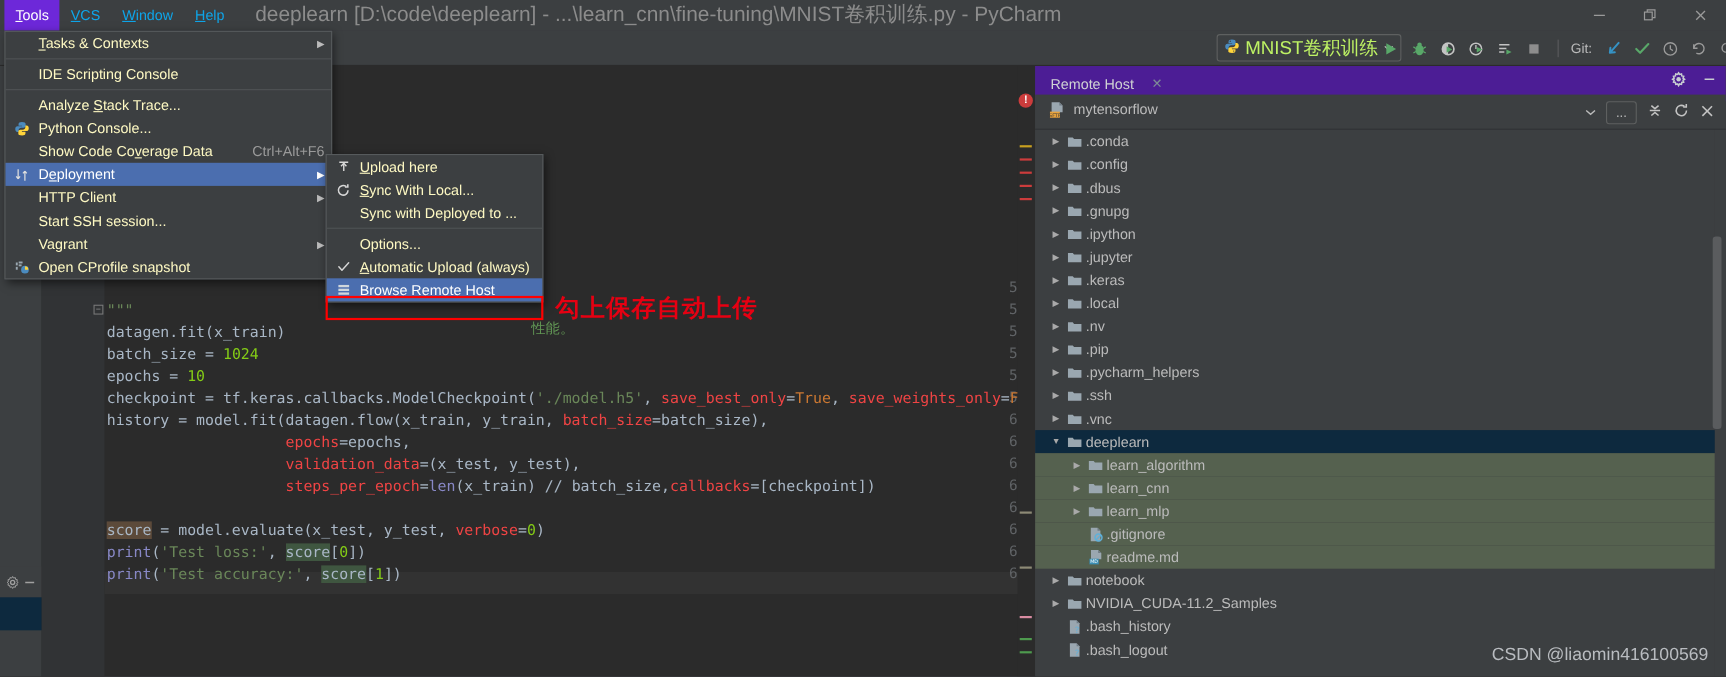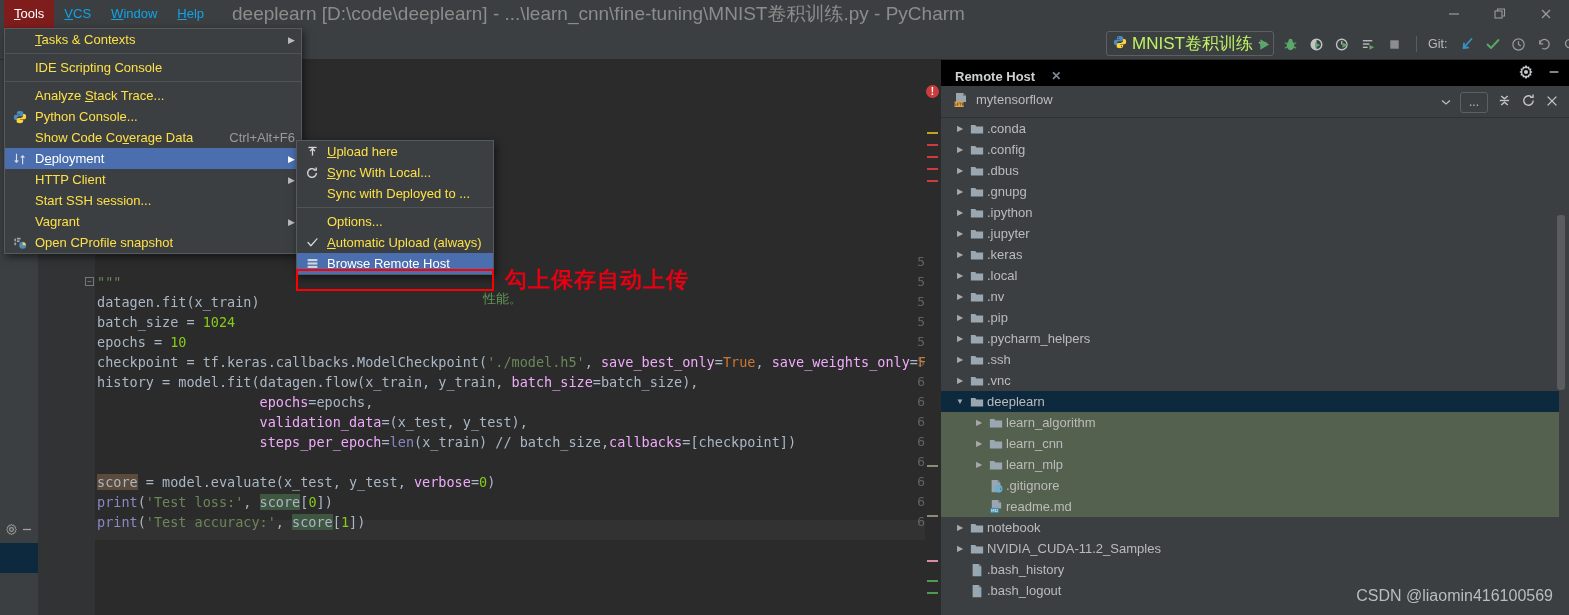--- a/index.html
+++ b/index.html
@@ -11,21 +11,21 @@
     color:#bbbbbb;
     -webkit-font-smoothing:antialiased;
   }
   #root{position:relative;width:1569px;height:615px;overflow:hidden;background:#3c3f41;}
 
   
   .titlebar{position:absolute;left:0;top:0;width:1569px;height:28px;background:#3c3f41;
             display:flex;align-items:center;}
   .menu-strip{display:flex;align-items:center;height:28px;padding-left:4px;}
   .menu-item{padding:4px 10px;font-size:13px;color:#0ea5e9;line-height:20px;cursor:default;}
-  .menu-item.active{background:#7f1d1d;color:#ffffff;}
+  .menu-item.active{background:#6d28d9;color:#ffffff;}
   .menu-item u{text-decoration:underline;}
   .title-text{position:absolute;left:232px;top:0;height:28px;line-height:28px;
               font-size:19px;color:#8c8c8c;white-space:nowrap;}
   .winctl{position:absolute;right:0;top:0;height:28px;display:flex;align-items:center;}
   .winbtn{width:46px;height:28px;display:flex;align-items:center;justify-content:center;color:#9a9a9a;}
   .winbtn svg{display:block;}
 
   
   .toolbar{position:absolute;left:0;top:28px;width:1569px;height:32px;background:#3c3f41;
            border-bottom:1px solid #2b2b2b;}
@@ -49,21 +49,21 @@
   .gutter-line{position:absolute;right:8px;font-family:"DejaVu Sans Mono",monospace;
                font-size:13px;color:#606366;line-height:20px;height:20px;}
   .gutter-scroll{position:absolute;left:30px;top:22px;width:5px;height:160px;background:#5a5c5e;border-radius:2px;}
   .fold{position:absolute;left:85px;width:9px;height:9px;border:1px solid #777;color:#999;
         font-size:8px;line-height:7px;text-align:center;background:#313335;}
   .code{position:absolute;left:97px;top:0;width:845px;height:555px;
         font-family:"DejaVu Sans Mono",monospace;font-size:13.5px;line-height:20px;
         white-space:pre;color:#a9b7c6;}
   .cl{position:absolute;left:0;white-space:pre;}
   .caret-line{position:absolute;left:95px;width:846px;height:20px;background:#323232;}
-  .kw{color:#cc7832;} .str{color:#6a8759;} .num{color:#84cc16;} .param{color:#f0abfc;}
+  .kw{color:#cc7832;} .str{color:#6a8759;} .num{color:#84cc16;} .param{color:#ef4444;}
   .hl-a{background:#5c4a3a;} .hl-b{background:#3f5640;}
   .builtin{color:#8888c6;}
   .wave{border-bottom:2px dotted #6a8759;}
 
   
   .stripe{position:absolute;left:925px;top:0;width:16px;height:555px;background:#2b2b2b;}
   .stripe-mark{position:absolute;left:2px;width:11px;height:2px;}
   .err-badge{position:absolute;left:926px;top:25px;width:13px;height:13px;border-radius:50%;
              background:#cc3c3c;color:#fff;font-size:10px;font-weight:bold;line-height:13px;text-align:center;}
 
@@ -72,36 +72,36 @@
   
   .annot{position:absolute;left:505px;top:265px;font-family:"DejaVu Sans",sans-serif;
          font-size:22px;font-weight:bold;color:#e60012;letter-spacing:1px;white-space:nowrap;}
 
   
   .popup{position:absolute;background:#3c3f41;border:1px solid #565a5c;
          box-shadow:2px 3px 8px rgba(0,0,0,.55);z-index:40;}
   .pmenu{left:4px;top:28px;width:298px;}
   .prow{position:relative;height:21px;display:flex;align-items:center;padding:0 6px 0 0;cursor:default;}
   .prow .picon{width:30px;height:21px;display:flex;align-items:center;justify-content:center;flex:0 0 30px;}
-  .prow .ptext{flex:1;font-size:13px;color:#fde047;white-space:nowrap;}
+  .prow .ptext{flex:1;font-size:13px;color:#fef9c3;white-space:nowrap;}
   .prow .pacc{font-size:13px;color:#9a9a9a;margin-left:14px;white-space:nowrap;}
   .prow .parrow{margin-left:10px;color:#bbbbbb;font-size:9px;}
   .prow.sel{background:#4b6eaf;}
   .prow.sel .ptext,.prow.sel .parrow{color:#ffffff;}
   .psep{height:1px;background:#4f5355;margin:3px 0;}
 
   
   .psub{left:296px;top:140px;width:198px;}
   .redbox{position:absolute;left:296px;top:269px;width:198px;height:22px;
           border:2px solid #ff0000;z-index:60;pointer-events:none;}
 
   
   .rh{position:absolute;left:941px;top:60px;width:628px;height:555px;background:#3c3f41;}
-  .rh-head{position:absolute;left:0;top:0;width:628px;height:32px;background:#000000;
-           display:flex;align-items:center;font-weight:bold;}
+  .rh-head{position:absolute;left:0;top:0;width:628px;height:32px;background:#4c1d95;
+           display:flex;align-items:center;}
   .rh-head-title{margin-left:14px;font-size:13px;color:#cfd2d4;}
   .rh-head-x{margin-left:16px;font-size:12px;color:#7d8a96;}
   .rh-head-right{position:absolute;right:8px;top:0;height:26px;display:flex;align-items:center;gap:14px;}
   .rh-tools{position:absolute;left:0;top:26px;width:628px;height:32px;background:#3c3f41;
             border-bottom:1px solid #2f3133;display:flex;align-items:center;}
   .rh-host{display:flex;align-items:flex-start;gap:7px;margin-left:12px;}
   .rh-host-name{font-size:13px;color:#bbbbbb;}
   .rh-tools-right{position:absolute;right:10px;top:0;height:32px;display:flex;align-items:center;gap:9px;}
   .ellipsis-btn{width:28px;height:21px;border:1px solid #5e6060;border-radius:3px;
                 display:flex;align-items:center;justify-content:center;color:#bbbbbb;font-size:12px;line-height:10px;}

